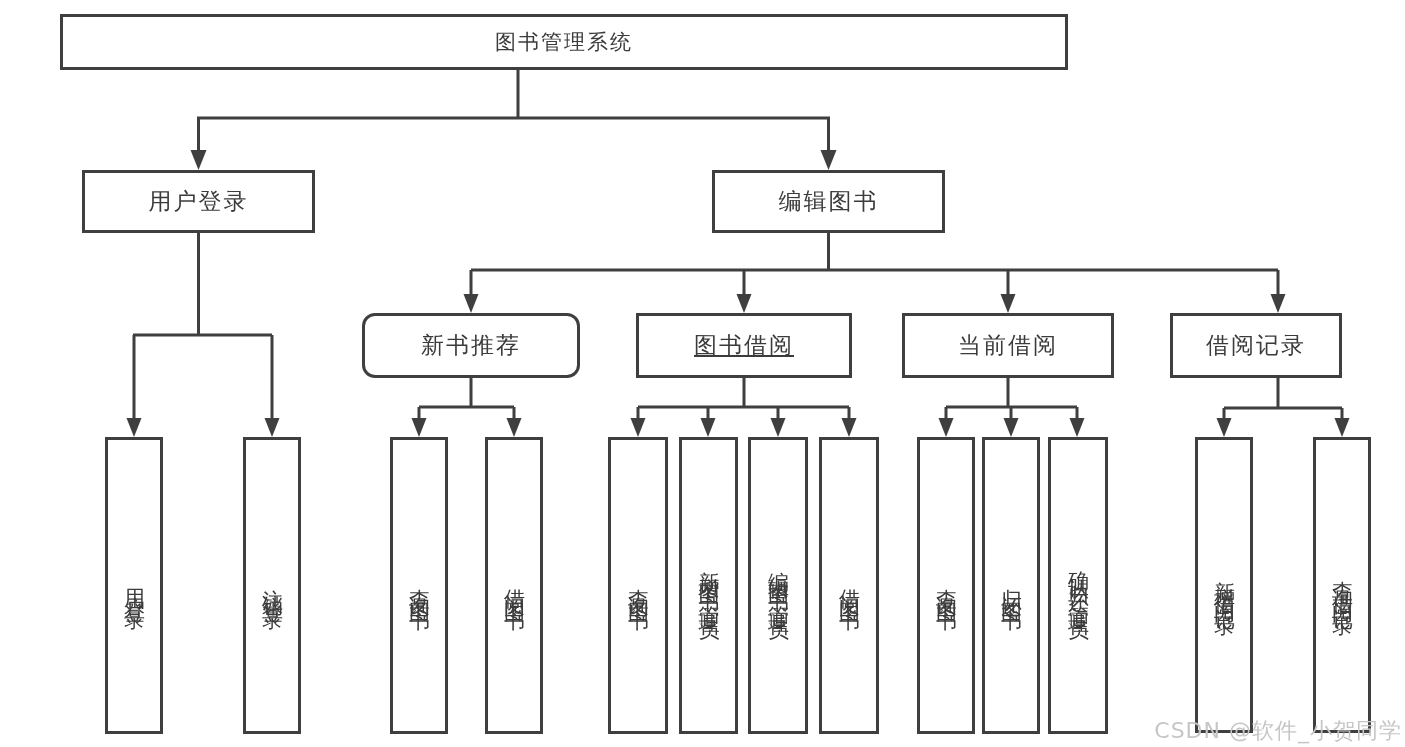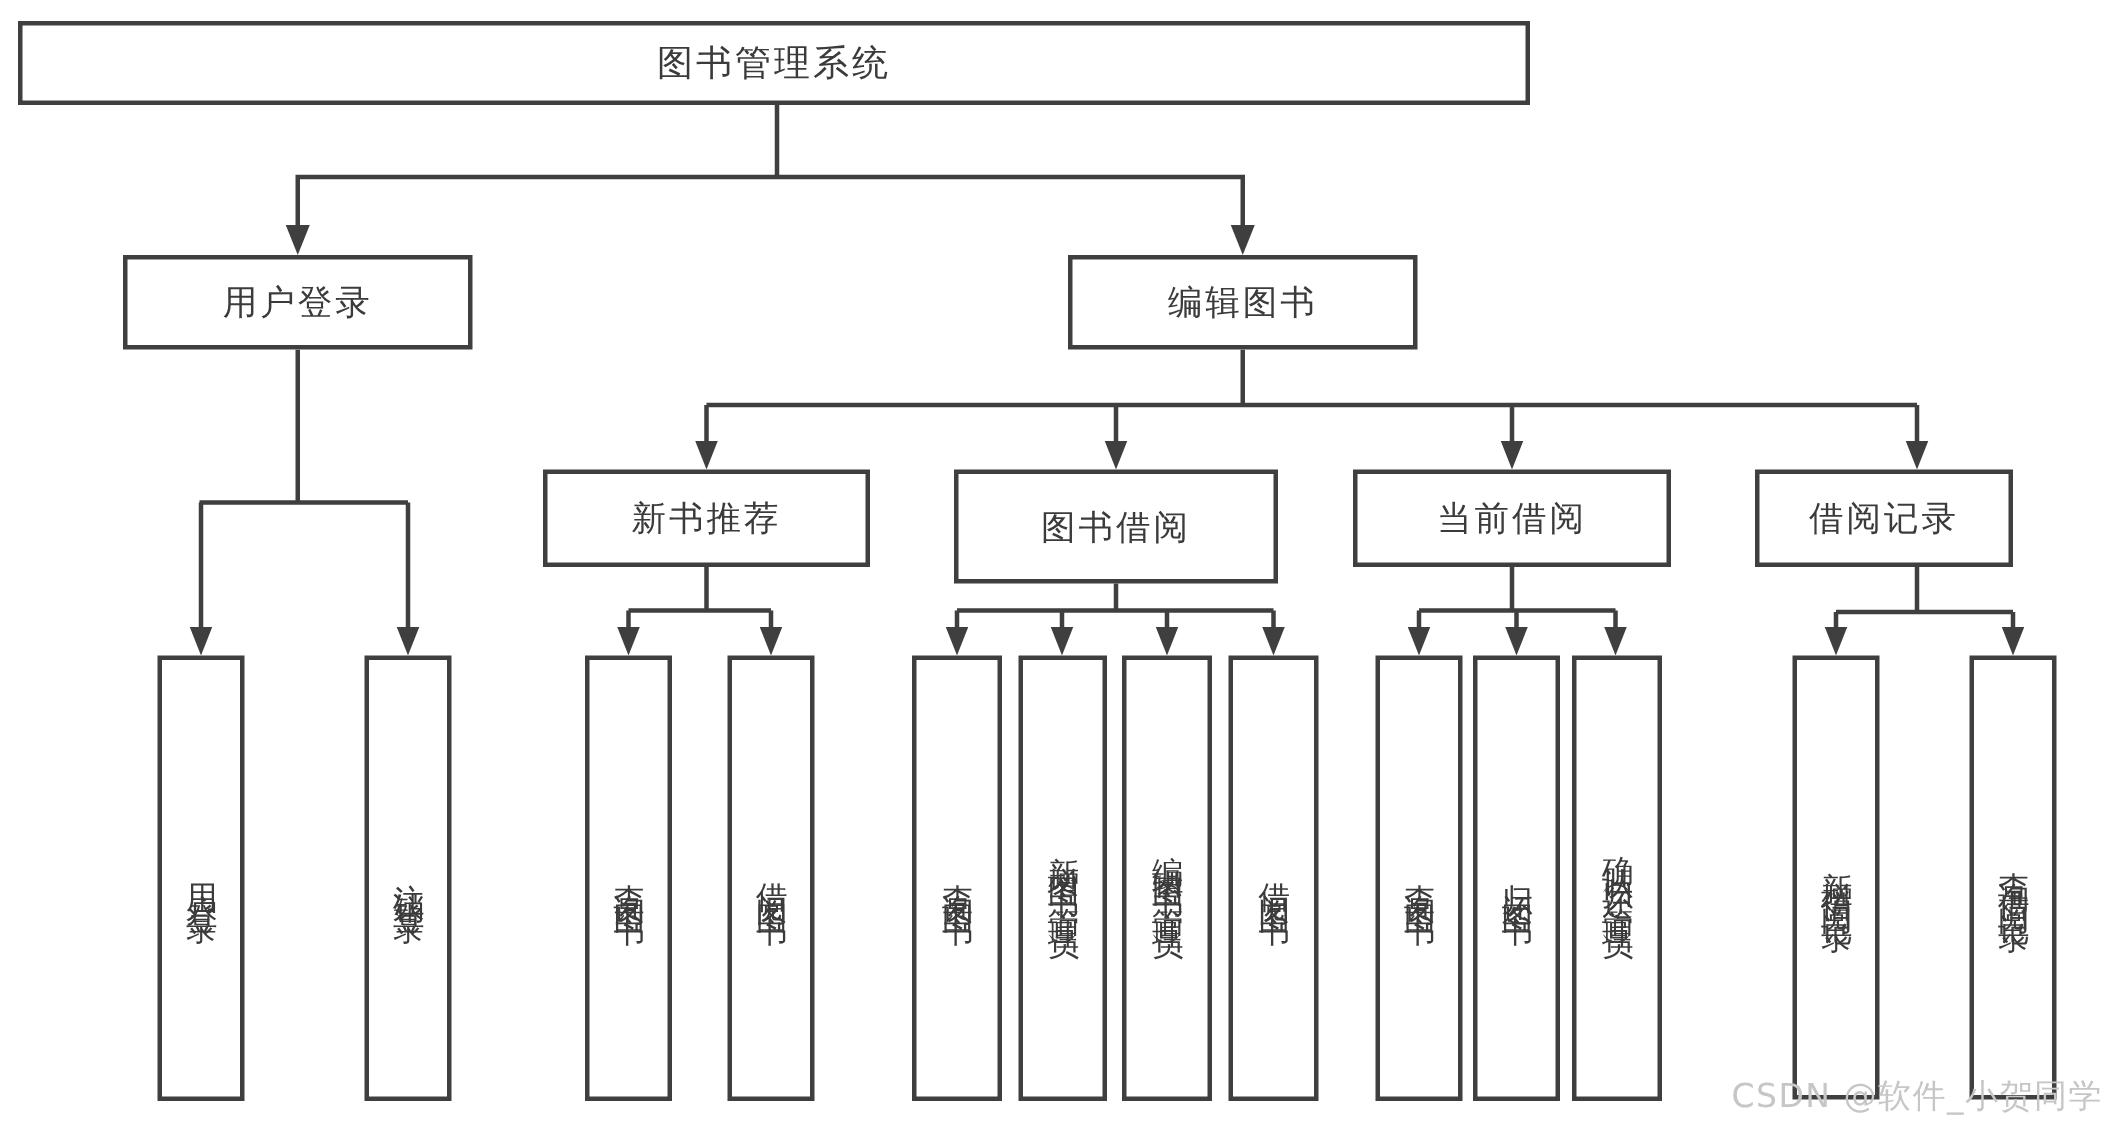--- a/index.html
+++ b/index.html
@@ -22,21 +22,21 @@
     position: absolute;
     background: #ffffff;
     border: 3px solid #3f3f3f;
     color: #3b3b3b;
     display: flex;
     align-items: center;
     justify-content: center;
     z-index: 1;
   }
   .node-h { font-size: 23px; letter-spacing: 2px; white-space: nowrap; }
-  .root-node { font-size: 24px; }
+  .root-node { font-size: 21px; margin-left: 48px; }
   .leaf { overflow: hidden; }
   .vtext {
     writing-mode: vertical-rl;
     text-orientation: mixed;
     font-size: 21px;
     letter-spacing: 7px;
     line-height: 1;
     white-space: nowrap;
   }
   .watermark {
@@ -107,24 +107,24 @@
     <span>图书管理系统</span>
   </div>
 
   <div class="node node-h" style="left:82px; top:170px; width:233px; height:63px;">
     <span>用户登录</span>
   </div>
   <div class="node node-h" style="left:712px; top:170px; width:233px; height:63px;">
     <span>编辑图书</span>
   </div>
 
-  <div class="node node-h" style="left:362px; top:313px; width:218px; height:65px;">
+  <div class="node node-h" style="left:362px; top:313px; width:218px; height:65px;border-radius:13px;">
     <span>新书推荐</span>
   </div>
-  <div class="node node-h" style="left:636px; top:313px; width:216px; height:76px;">
+  <div class="node node-h" style="left:636px; top:313px; width:216px; height:65px;text-decoration:underline;">
     <span>图书借阅</span>
   </div>
   <div class="node node-h" style="left:902px; top:313px; width:212px; height:65px;text-align:right;">
     <span>当前借阅</span>
   </div>
   <div class="node node-h" style="left:1170px; top:313px; width:172px; height:65px;">
     <span>借阅记录</span>
   </div>
 
   <div class="node leaf" style="left:105px; top:437px; width:58px; height:297px;">

